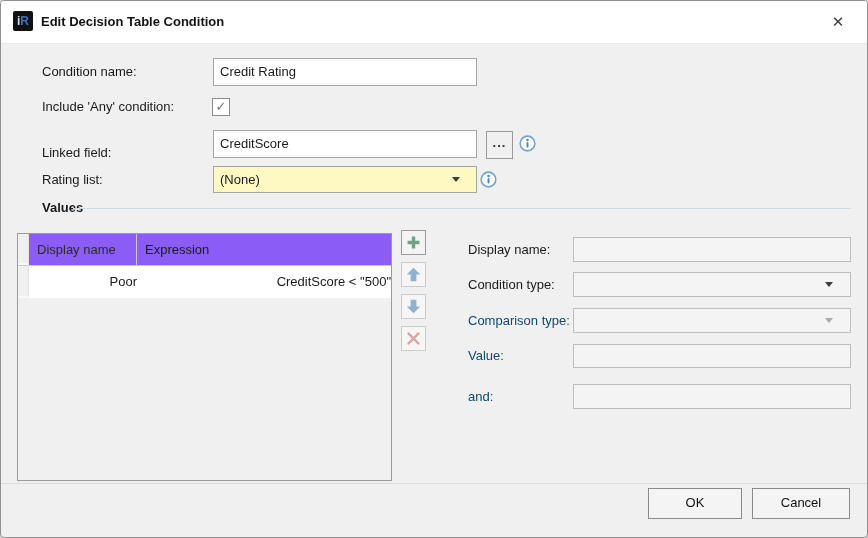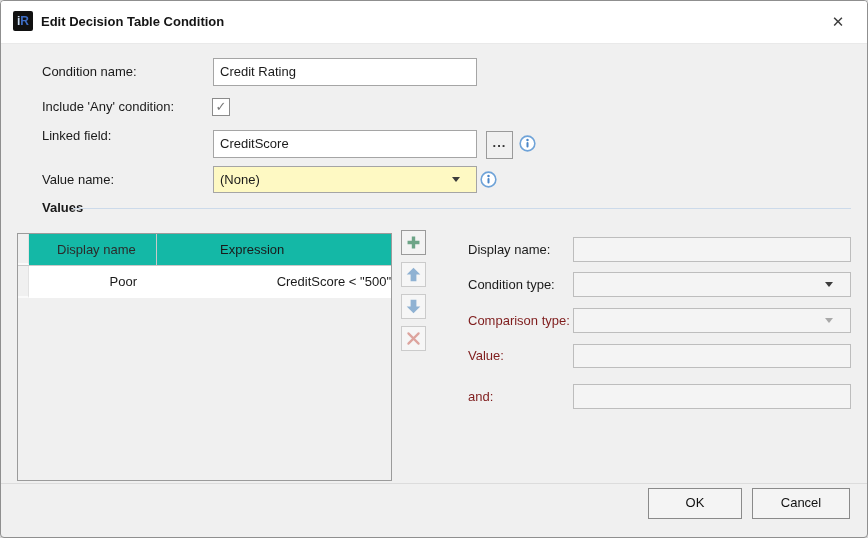--- a/index.html
+++ b/index.html
@@ -7,43 +7,43 @@
           border-radius:4px;overflow:hidden;font-size:13px;color:#1a1a1a;}
   .titlebar{position:absolute;left:0;top:0;width:100%;height:42px;background:#ffffff;border-bottom:1px solid #e9e9e9;}
   .app-icon{position:absolute;left:12px;top:10px;width:20px;height:20px;background:#111111;border-radius:2px;
             display:flex;align-items:center;justify-content:center;font-weight:bold;font-size:12px;letter-spacing:0;}
   .app-icon .l1{color:#c9dcf2;}
   .app-icon .l2{color:#3f6ec6;}
   .title-text{position:absolute;left:40px;top:0;height:42px;line-height:42px;font-weight:600;color:#141414;}
   .close-btn{position:absolute;right:16px;top:8px;width:26px;height:26px;line-height:26px;text-align:center;
              color:#3c3c3c;font-size:15px;cursor:default;}
   .lbl{position:absolute;white-space:nowrap;margin-left:27px;}
-  .lbl.dim{color:#7f1d1d;}
+  .lbl.dim{color:#0c4a6e;}
   .tbox{position:absolute;background:#ffffff;border:1px solid #a5a5a5;line-height:26px;padding:0 6px;
         white-space:nowrap;overflow:hidden;}
   .tbox.gray{background:#fef9c3;}
   .tbox.dis{background:#f4f4f4;border-color:#bdbdbd;}
   .checkbox{position:absolute;width:16px;height:16px;background:#ffffff;border:1px solid #8b8b8b;
             text-align:center;line-height:15px;font-size:13px;color:#767676;font-weight:bold;}
   .mini-btn{position:absolute;background:#f0f0f0;border:1px solid #9a9a9a;text-align:center;
             line-height:10px;font-weight:bold;color:#333;letter-spacing:1px;}
   .info{position:absolute;width:17px;height:17px;}
   .dd-arrow{position:absolute;width:0;height:0;border-left:4px solid transparent;border-right:4px solid transparent;
             border-top:5px solid #3c3c3c;}
   .dd-arrow.dim{border-top-color:#a9a9a9;}
   .grp-line{position:absolute;height:1px;background:#ccdaea;}
   .sep-line{position:absolute;height:1px;background:#dcdcdc;}
 
   .grid{position:absolute;left:16px;top:232px;width:373px;height:246px;background:#f0f0f0;border:1px solid #9b9b9b;}
-  .grid-head{display:flex;height:31px;background:#14b8a6;border-bottom:1px solid #c9c9c9;gap:20px;}
+  .grid-head{display:flex;height:31px;background:#8b5cf6;border-bottom:1px solid #c9c9c9;}
   .grid-row{display:flex;height:32px;background:#ffffff;text-align:right;}
   .grid-row.alt{background:#e9f1f8;}
   .rh{width:11px;background:#f0f0f0;border-right:1px solid #e2e2e2;box-sizing:border-box;border-bottom:2px solid #fafafa;}
   .c1{width:108px;line-height:31px;padding-left:8px;box-sizing:border-box;white-space:nowrap;overflow:hidden;}
-  .c2{flex:1;line-height:31px;padding-left:8px;box-sizing:border-box;white-space:nowrap;overflow:hidden;margin-left:35px;}
+  .c2{flex:1;line-height:31px;padding-left:8px;box-sizing:border-box;white-space:nowrap;overflow:hidden;}
   .grid-head .c1{border-right:1px solid #c9c9c9;color:#2b2b2b;}
   .grid-row .c1,.grid-row .c2{line-height:32px;}
 
   .tool-btn{position:absolute;left:400px;width:25px;height:25px;box-sizing:border-box;background:#f3f3f3;
             border:1px solid #9a9a9a;display:flex;align-items:center;justify-content:center;}
   .tool-btn.soft{border-color:#cbcbcb;background:#f6f6f6;}
 
   .btn{position:absolute;background:#f4f4f4;border:1px solid #8a8a8a;text-align:center;line-height:28px;color:#111;}
 </style>
 </head>
@@ -59,30 +59,30 @@
     <div class="title-text">Edit Decision Table Condition</div>
     <div class="close-btn">✕</div>
   </div>
 
   <div class="lbl" style="left:14px;top:57px;line-height:28px;">Condition name:</div>
   <div class="tbox" style="left:212px;top:57px;width:250px;height:26px;">Credit Rating</div>
 
   <div class="lbl" style="left:14px;top:97px;line-height:18px;">Include 'Any' condition:</div>
   <div class="checkbox" style="left:211px;top:97px;"><span>✓</span></div>
 
-  <div class="lbl" style="left:14px;top:121px;line-height:28px;text-align:right;">Linked field:</div>
+  <div class="lbl" style="left:14px;top:138px;line-height:28px;text-align:right;">Linked field:</div>
   <div class="tbox" style="left:212px;top:129px;width:250px;height:26px;">CreditScore</div>
   <div class="mini-btn" style="left:485px;top:130px;width:25px;height:26px;line-height:22px;">...</div>
   <svg class="info" style="left:518px;top:134px;" viewBox="0 0 16 16">
     <circle cx="8" cy="8" r="6.9" fill="#ffffff" stroke="#6fa3d8" stroke-width="1.5"></circle>
     <circle cx="8" cy="4.7" r="1.15" fill="#4a86c8"></circle>
     <rect x="7.05" y="6.7" width="1.9" height="5.1" rx="0.9" fill="#4a86c8"></rect>
   </svg>
 
-  <div class="lbl" style="left:14px;top:165px;line-height:27px;">Value name:</div>
+  <div class="lbl" style="left:14px;top:165px;line-height:27px;">Rating list:</div>
   <div class="tbox gray" style="left:212px;top:165px;width:250px;height:25px;">(None)</div>
   <span class="dd-arrow" style="left:451px;top:176px;"></span>
   <svg class="info" style="left:479px;top:170px;" viewBox="0 0 16 16">
     <circle cx="8" cy="8" r="6.9" fill="#ffffff" stroke="#6fa3d8" stroke-width="1.5"></circle>
     <circle cx="8" cy="4.7" r="1.15" fill="#4a86c8"></circle>
     <rect x="7.05" y="6.7" width="1.9" height="5.1" rx="0.9" fill="#4a86c8"></rect>
   </svg>
 
   <div class="lbl" style="left:14px;top:199px;font-weight:bold;">Values</div>
   <div class="grp-line" style="left:72px;top:207px;width:778px;"></div>

